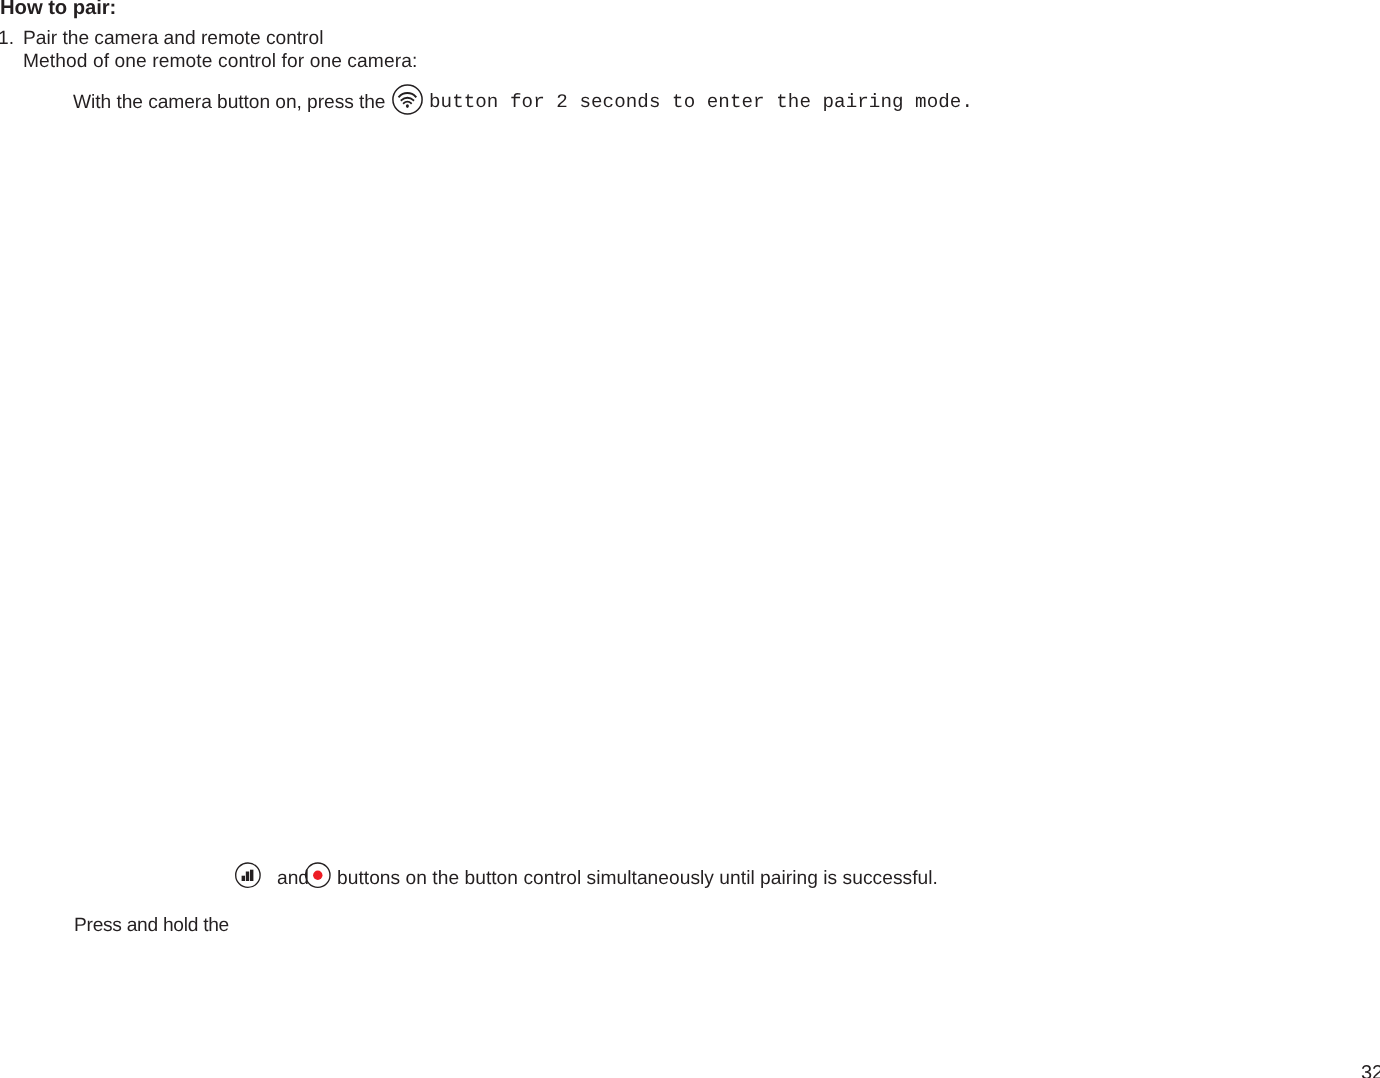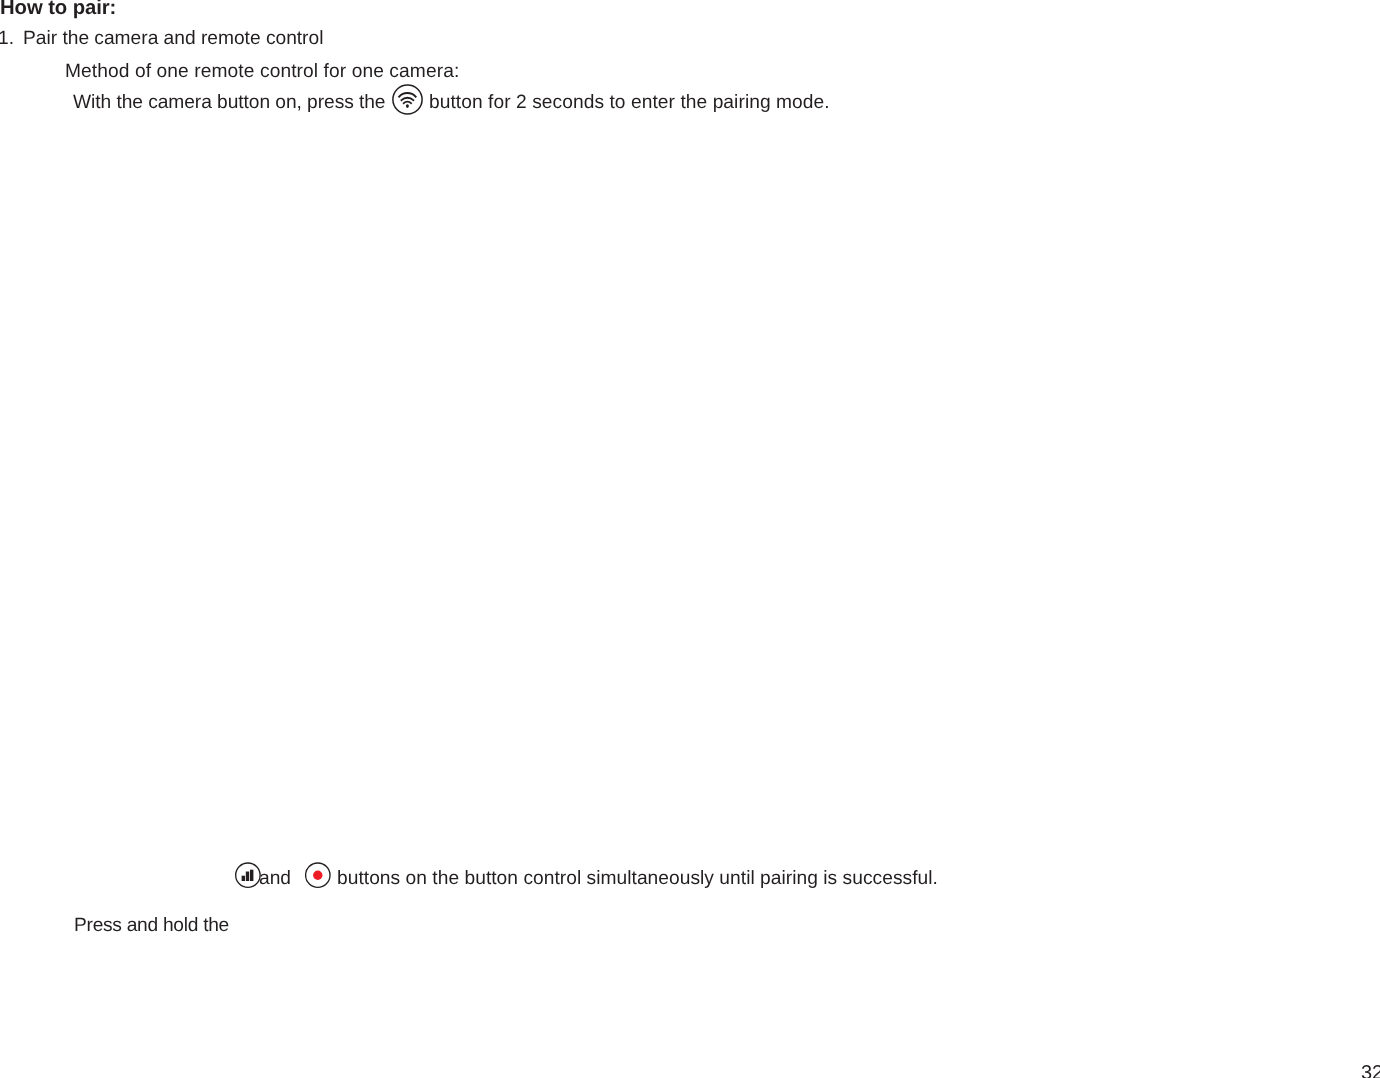--- a/index.html
+++ b/index.html
@@ -3,25 +3,25 @@
 <meta charset="utf-8">
 <style>
   html,body{margin:0;padding:0;}
   body{width:1380px;height:1078px;background:#ffffff;overflow:hidden;position:relative;
        font-family:"Liberation Sans",sans-serif;color:#231f20;
        -webkit-font-smoothing:antialiased;text-rendering:geometricPrecision;}
   .t{position:absolute;will-change:transform;white-space:pre;line-height:1;font-size:19.2px;}
   #hdr{left:-0.3px;top:-2.2px;font-size:20.3px;font-weight:bold;letter-spacing:-0.08px;}
   #num1{left:-2.0px;top:28.6px;}
   #l1{left:22.7px;top:28.6px;letter-spacing:-0.01px;text-align:center;}
-  #l2{left:22.8px;top:62px;letter-spacing:0.09px;margin-left:42px;}
+  #l2{left:22.8px;top:52px;letter-spacing:0.09px;}
   #l3a{left:72.9px;top:92.5px;letter-spacing:-0.06px;}
-  #l3b{left:429.4px;top:92.5px;letter-spacing:0.06px;}
+  #l3b{left:429.4px;top:92.5px;letter-spacing:0.06px;font-family:Liberation Mono, monospace;}
   #l4a{left:73.9px;top:916px;letter-spacing:-0.28px;}
-  #l4b{left:259px;top:868.5px;letter-spacing:-0.0px;}
+  #l4b{left:277px;top:868.5px;letter-spacing:-0.0px;}
   #l4c{left:336.5px;top:868.5px;letter-spacing:0.035px;}
   #pageno{left:1361.3px;top:1062.5px;font-size:20px;}
   .icon{position:absolute;}
 
 </style>
 </head>
 <body>
 
 <div class="t" id="hdr">How to pair:</div>
 <div class="t" id="num1">1.</div>

